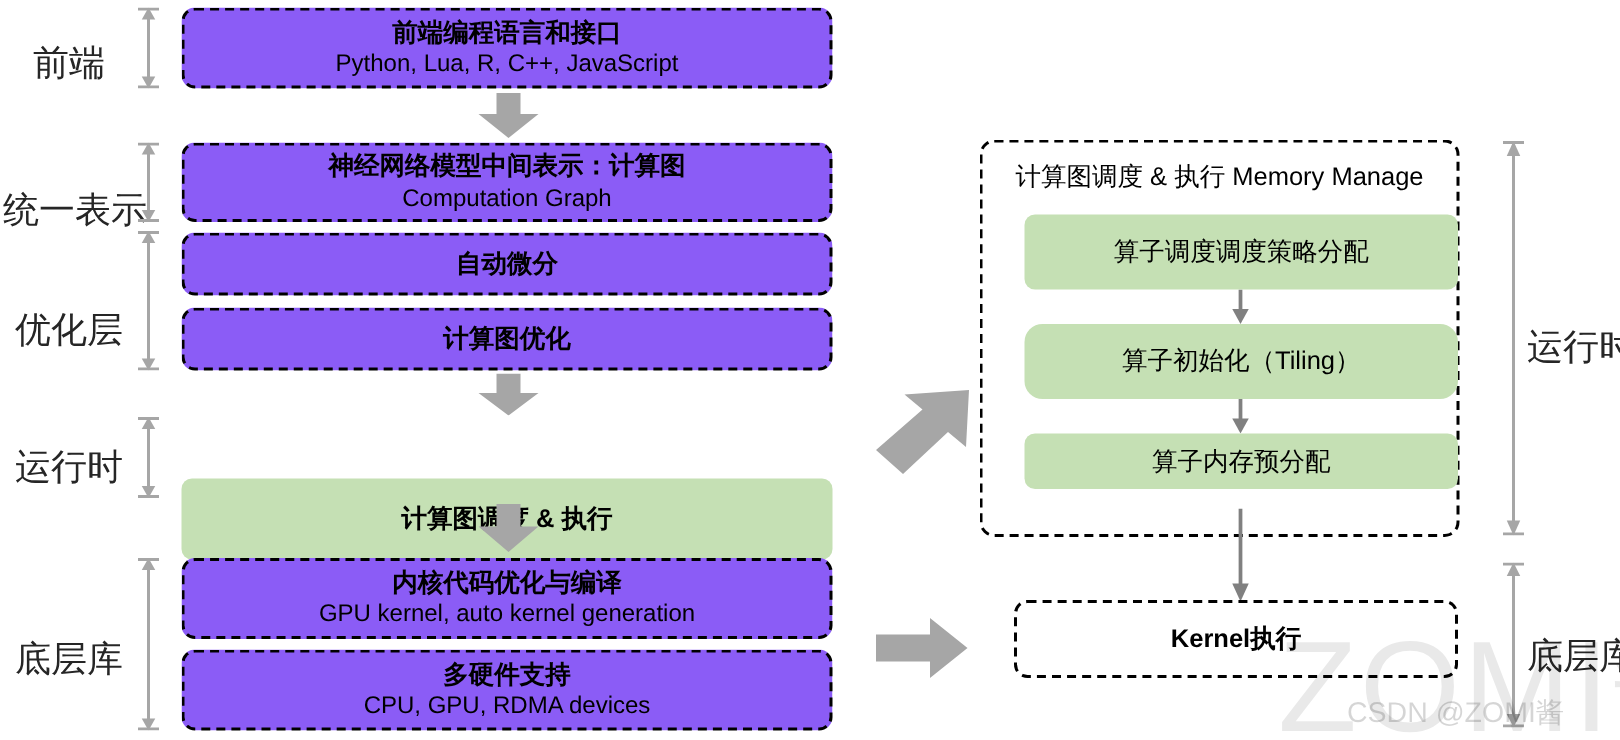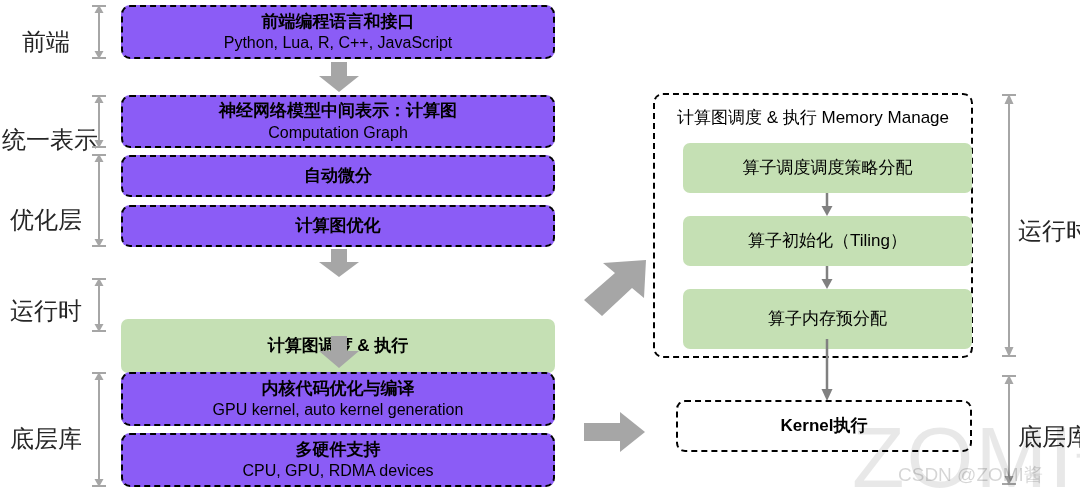--- a/index.html
+++ b/index.html
@@ -243,25 +243,25 @@
   </div>
 
   <div class="abs panel" style="left:653px; top:93px; width:320px; height:265px;"></div>
 
   <div class="panel-title" style="left:653px; top:106px; width:320px;">计算图调度 &amp; 执行 Memory Manage</div>
 
   <div class="abs green-box" style="left:683px; top:143px; width:289px; height:50px;">
     <div class="stage-single" style="font-weight:400;">算子调度调度策略分配</div>
   </div>
 
-  <div class="abs green-box" style="left:683px; top:216px; width:289px; height:50px;">
+  <div class="abs green-box" style="left:683px; top:216px; width:289px; height:50px;border-radius:12px;">
     <div class="stage-single" style="font-weight:400;">算子初始化（Tiling）</div>
   </div>
 
-  <div class="abs green-box" style="left:683px; top:289px; width:289px; height:60px;">
+  <div class="abs green-box" style="left:683px; top:289px; width:289px; height:37px;">
     <div class="stage-single" style="font-weight:400;">算子内存预分配</div>
   </div>
 
   <div class="abs thin-arrow" style="left:820px; top:193px;">
     <svg width="14" height="23" viewBox="0 0 14 23">
       <line x1="7" y1="0" x2="7" y2="15" stroke="#808080" stroke-width="2.5"></line>
       <polygon points="7,23 1.5,13 12.5,13" fill="#808080"></polygon>
     </svg>
   </div>
   <div class="abs thin-arrow" style="left:820px; top:266px;">

